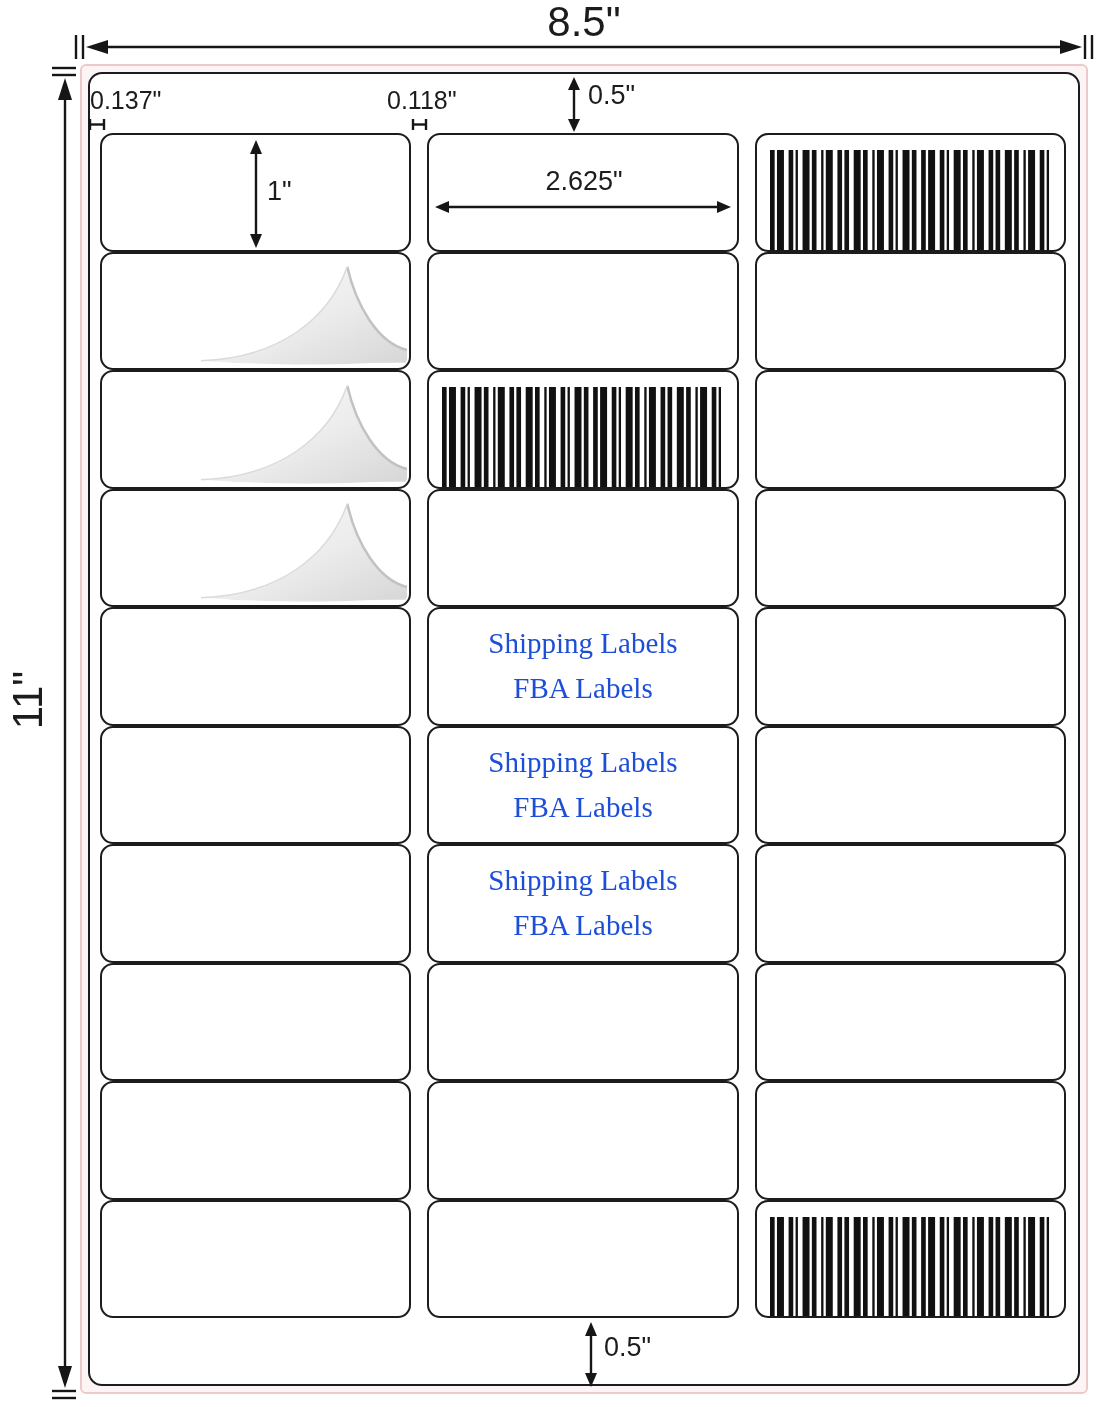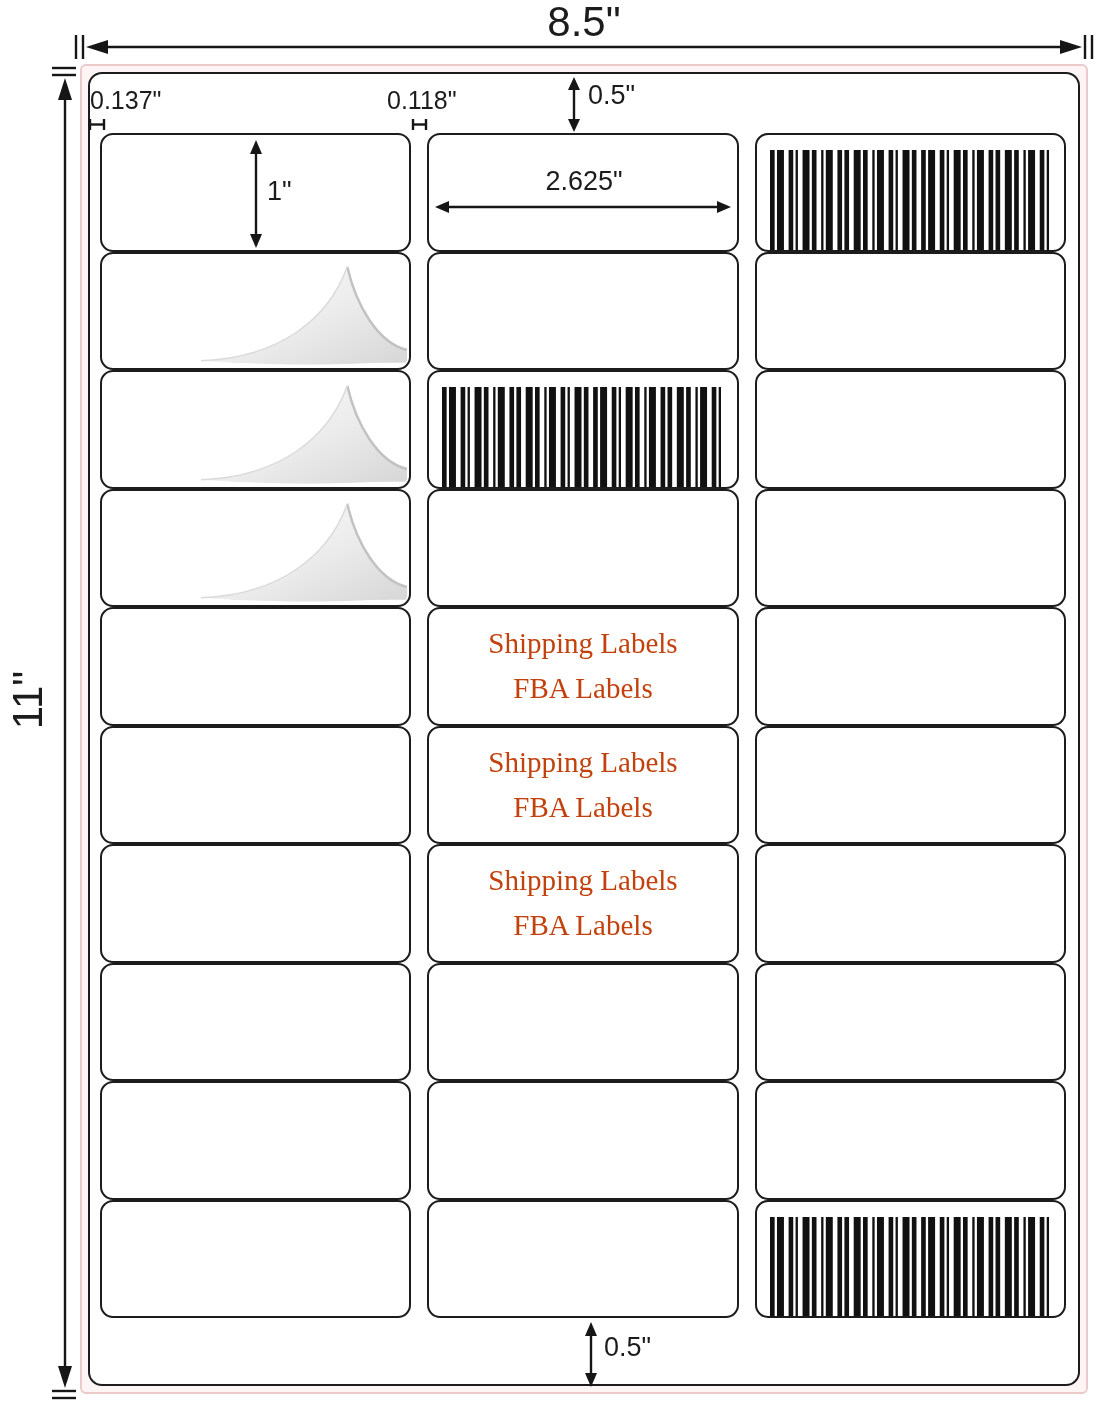--- a/index.html
+++ b/index.html
@@ -30,21 +30,21 @@
   }
   .cell{
     position:relative;background:#fff;
     border:2.5px solid var(--cellBorder,#1c1c1c);
     border-radius:13px;box-sizing:border-box;overflow:hidden;
   }
   .peel{position:absolute;right:1px;bottom:1px;width:68%;height:94%;}
   .cell-text{
     position:absolute;inset:0;display:flex;flex-direction:column;
     justify-content:center;align-items:center;
-    font-family:"Liberation Serif", serif;font-size:29px;line-height:45px;color:#c2410c;
+    font-family:"Liberation Serif", serif;font-size:29px;line-height:45px;color:#1d4ed8;
   }
   .barcode{
     position:absolute;inset:0;padding:15px 13px 8px;display:flex;flex-direction:column;box-sizing:border-box;
   }
   .barcode .bars{flex:1 1 auto;}
   .barcode .bars svg{width:100%;height:100%;display:block;}
   .barcode .digits{
     height:20px;margin-top:1px;text-align:center;white-space:nowrap;overflow:hidden;
     font-family:"Liberation Serif", serif;font-size:16px;letter-spacing:1px;word-spacing:9px;color:#111;
   }

